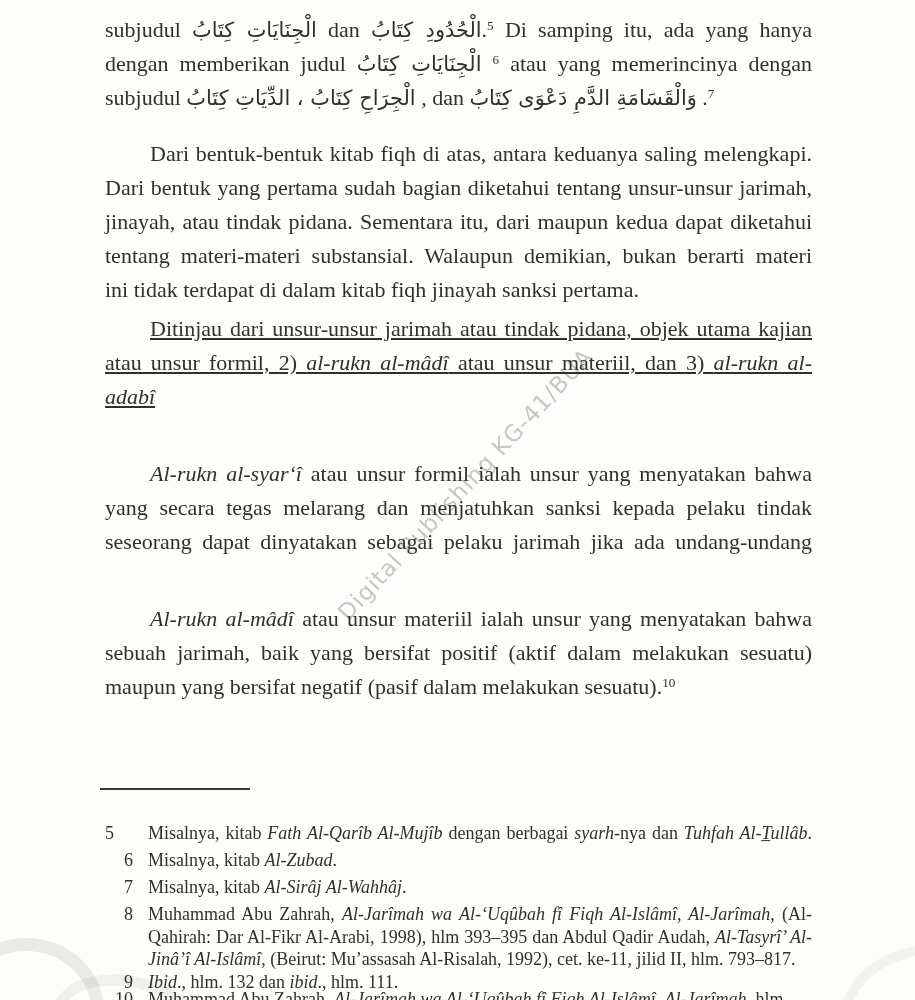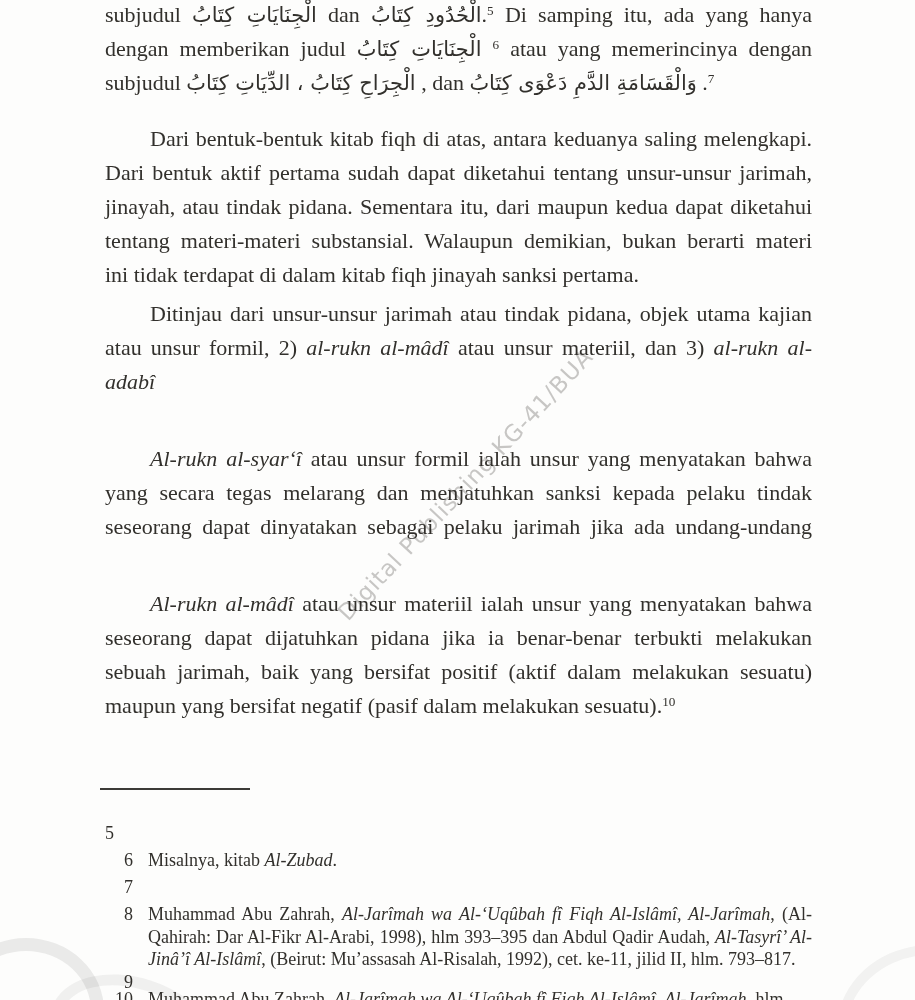--- a/index.html
+++ b/index.html
@@ -19,25 +19,25 @@
   
   .watermark{
     position:absolute;left:285px;top:472px;width:360px;
     transform:rotate(-47deg);
     font-family:"DejaVu Sans",sans-serif;
     font-size:23px;letter-spacing:1px;
     color:#c7c6c4;text-align:center;
     z-index:0;white-space:nowrap;
   }
   .col{position:absolute;left:105px;width:707px;z-index:1;}
-  .body{top:0;height:780px;}
+  .body{top:15px;height:780px;}
   .para{position:absolute;left:0;right:0;}
   .para:nth-child(1){top:-2px;}
   .para:nth-child(2){top:122px;}
-  .para:nth-child(3){top:297px;}
+  .para:nth-child(3){top:297px;text-decoration:underline;}
   .para:nth-child(4){top:442px;}
   .para:nth-child(5){top:587px;}
   .line{
     font-size:22px;line-height:34px;
     white-space:nowrap;
   }
   .line.j{white-space:normal;text-align:justify;text-align-last:justify;}
   .line.ind{padding-left:45px;}
   sup{font-size:0.6em;vertical-align:baseline;position:relative;top:-0.5em;line-height:0;}
   .ar{font-family:"DejaVu Sans",sans-serif;font-size:0.95em;}
@@ -70,45 +70,44 @@
   <div class="watermark">Digital Publishing KG-41/BUA</div>
 
   <div class="col body">
     <div class="para">
         <div class="line j">subjudul <span class="ar"><bdi dir="rtl">كِتَابُ</bdi> <bdi dir="rtl">الْجِنَايَاتِ</bdi></span> dan <span class="ar"><bdi dir="rtl">كِتَابُ</bdi> <bdi dir="rtl">الْحُدُودِ</bdi></span>.<sup>5</sup> Di samping itu, ada yang hanya</div>
         <div class="line j">dengan memberikan judul <span class="ar"><bdi dir="rtl">كِتَابُ</bdi> <bdi dir="rtl">الْجِنَايَاتِ</bdi></span> <sup>6</sup> atau yang memerincinya dengan</div>
         <div class="line">subjudul <span class="ar"><bdi dir="rtl">كِتَابُ</bdi> <bdi dir="rtl">الدِّيَاتِ</bdi> <bdi dir="rtl">،</bdi> <bdi dir="rtl">كِتَابُ</bdi> <bdi dir="rtl">الْجِرَاحِ</bdi></span> , dan <span class="ar"><bdi dir="rtl">كِتَابُ</bdi> <bdi dir="rtl">دَعْوَى</bdi> <bdi dir="rtl">الدَّمِ</bdi> <bdi dir="rtl">وَالْقَسَامَةِ</bdi></span> .<sup>7</sup></div>
       </div>
     <div class="para">
         <div class="line j ind">Dari bentuk-bentuk kitab fiqh di atas, antara keduanya saling melengkapi.</div>
-        <div class="line j">Dari bentuk aktif pertama sudah dapat diketahui tentang unsur-unsur jarimah,</div>
+        <div class="line j">Dari bentuk yang pertama sudah bagian diketahui tentang unsur-unsur jarimah,</div>
         <div class="line j">jinayah, atau tindak pidana. Sementara itu, dari maupun kedua dapat diketahui</div>
         <div class="line j">tentang materi-materi substansial. Walaupun demikian, bukan berarti materi</div>
         <div class="line">ini tidak terdapat di dalam kitab fiqh jinayah sanksi pertama.</div>
       </div>
     <div class="para">
         <div class="line j ind">Ditinjau dari unsur-unsur jarimah atau tindak pidana, objek utama kajian</div>
         <div class="line j">atau unsur formil, 2) <i>al-rukn al-mâdî</i> atau unsur materiil, dan 3) <i>al-rukn al-adabî</i></div>
       </div>
     <div class="para">
         <div class="line j ind"><i>Al-rukn al-syar‘î</i> atau unsur formil ialah unsur yang menyatakan bahwa</div>
         <div class="line j">yang secara tegas melarang dan menjatuhkan sanksi kepada pelaku tindak</div>
         <div class="line j">seseorang dapat dinyatakan sebagai pelaku jarimah jika ada undang-undang</div>
       </div>
     <div class="para">
         <div class="line j ind"><i>Al-rukn al-mâdî</i> atau unsur materiil ialah unsur yang menyatakan bahwa</div>
-        <div class="line j">seseorang dapat dijatuhkan pidana jika ia benar-benar terbukti melakukan</div>
         <div class="line j">sebuah jarimah, baik yang bersifat positif (aktif dalam melakukan sesuatu)</div>
         <div class="line">maupun yang bersifat negatif (pasif dalam melakukan sesuatu).<sup>10</sup></div>
       </div>
   </div>
 
   <div class="fn-sep"></div>
 
   <div class="col footnotes" id="fnblock">
-      <div class="fn"><span class="fn-num">5</span></div>
+      <div class="fn"><span class="fn-num">5</span><span>Misalnya, kitab <i>Fath Al-Qarîb Al-Mujîb</i> dengan berbagai <i>syarh</i>-nya dan <i>Tuhfah Al-T̲ullâb</i>.</span></div>
       <div class="fn"><span class="fn-num">6</span><span>Misalnya, kitab <i>Al-Zubad</i>.</span></div>
-      <div class="fn"><span class="fn-num">7</span></div>
+      <div class="fn"><span class="fn-num">7</span><span>Misalnya, kitab <i>Al-Sirâj Al-Wahhâj</i>.</span></div>
       <div class="fn"><span class="fn-num">8</span><span>Muhammad Abu Zahrah, <i>Al-Jarîmah wa Al-‘Uqûbah fî Fiqh Al-Islâmî, Al-Jarîmah</i>, (Al-Qahirah: Dar Al-Fikr Al-Arabi, 1998), hlm 393–395 dan Abdul Qadir Audah, <i>Al-Tasyrî’ Al-Jinâ’î Al-Islâmî</i>, (Beirut: Mu’assasah Al-Risalah, 1992), cet. ke-11, jilid II, hlm. 793–817.</span></div>
-      <div class="fn"><span class="fn-num">9</span></div>
+      <div class="fn"><span class="fn-num">9</span><span><i>Ibid</i>., hlm. 132 dan <i>ibid</i>., hlm. 111.</span></div>
       <div class="fn"><span class="fn-num">10</span><span>Muhammad Abu Zahrah, <i>Al-Jarîmah wa Al-‘Uqûbah fî Fiqh Al-Islâmî, Al-Jarîmah</i>, hlm</span></div>
     </div>
 </div>
 
 </body></html>

